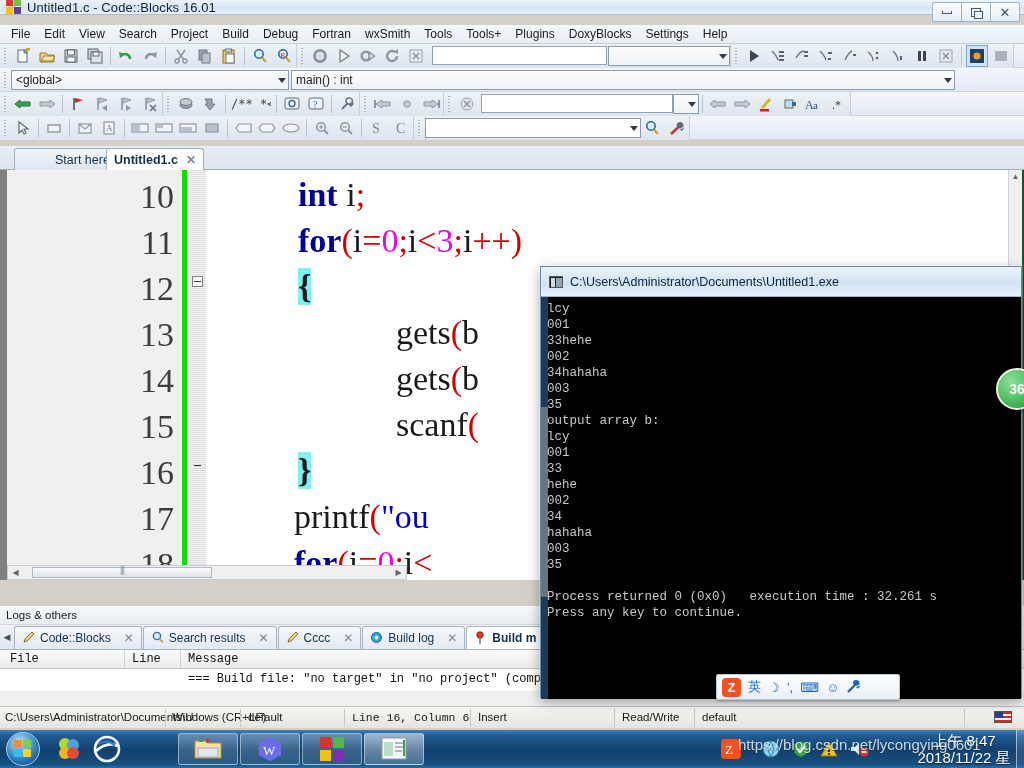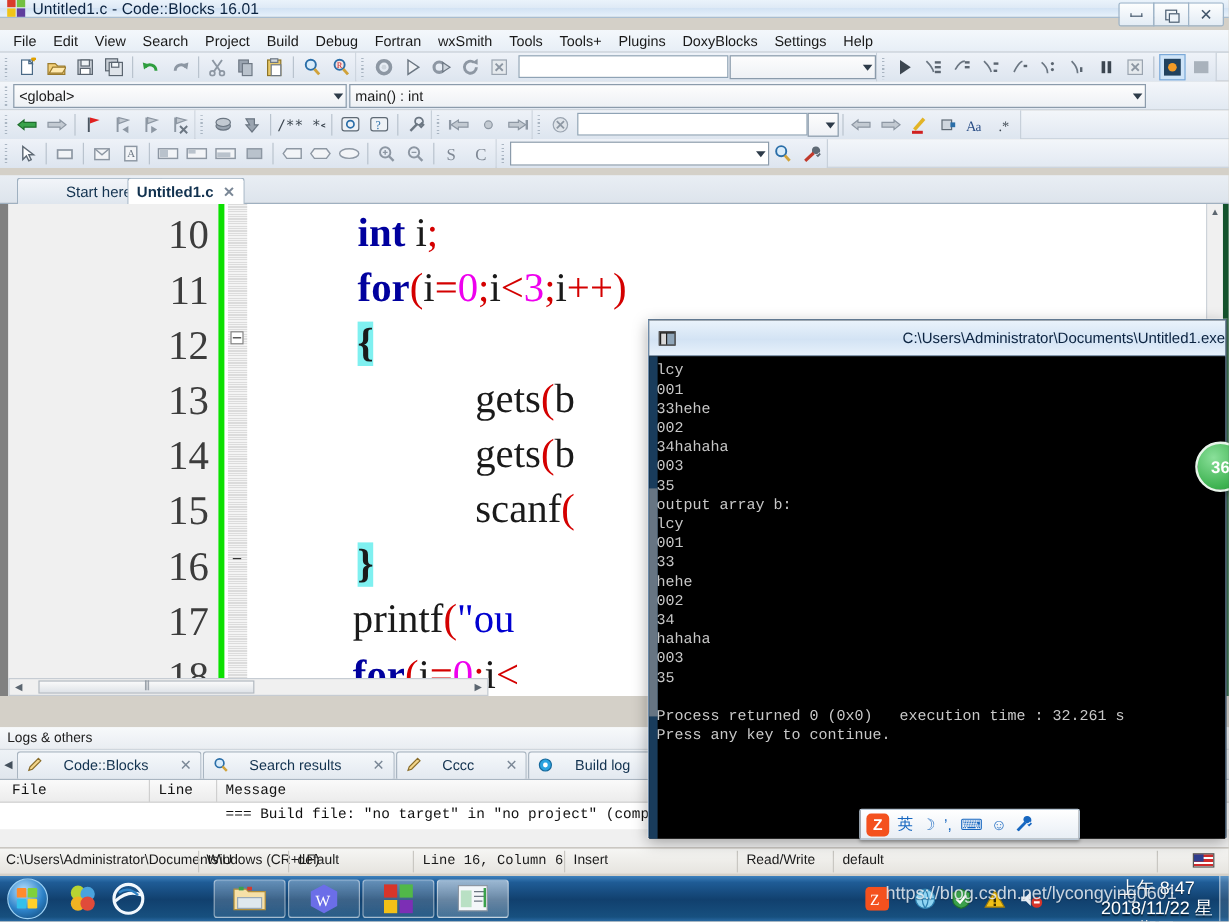--- a/index.html
+++ b/index.html
@@ -85,21 +85,21 @@
   .edtabs { position:absolute; left:0; top:146px; width:1024px; height:24px;
     background: linear-gradient(to bottom,#e9eef4,#dde4ec); border-bottom:1px solid #9fb0c0; }
   .edtab { position:absolute; top:2px; height:22px; display:flex; align-items:center;
     padding: 0 7px; font-size: 12.5px; border:1px solid #9fb0c0; border-bottom:none;
     border-radius: 3px 3px 0 0; background: linear-gradient(to bottom,#f2f5f9,#dfe6ee); color:#12324f; }
   .edtab.active { background:#fff; font-weight:bold; z-index:2; }
   .tabx { margin-left: 8px; color:#7a8796; font-size: 12px; }
 
   
   .editor { position:absolute; left:0; top:170px; width:1024px; height:410px;
-    background:#fff; border-right:5px solid #14532d; overflow:hidden; }
+    background:#fff; border-right:2px solid #14532d; overflow:hidden; }
   .ed-left-border { position:absolute; left:0; top:0; width:7px; height:410px; background:#808080; }
   .gutter { position:absolute; left:7px; top:0; width:175px; height:410px; background:#f0f0f0; }
   .gut-num { position:absolute; right:8px; font-family:"Liberation Serif", serif; font-size: 34px;
     color:#3c3c3c; line-height: 1; }
   .green-bar { position:absolute; left:182px; top:0; width:5px; height:410px; background:#0be000; }
   .fold { position:absolute; left:190px; width:16px; height:410px; top:0;
     background: repeating-linear-gradient(to bottom,#dcdcdc 0 1px,#f4f4f4 1px 2px); }
   .foldbox { position:absolute; left:2px; width:11px; height:11px; border:1px solid #808080;
     background:#fff; display:flex;align-items:center;justify-content:center; }
   .foldbox::before{content:"";width:7px;height:1px;background:#333;}
@@ -125,21 +125,21 @@
   .vs-btn { width:13px;height:13px;display:flex;align-items:center;justify-content:center;color:#5c6670;font-size:8px;}
 
   
   .logs { position:absolute; left:0; top:606px; width:1024px; height:100px; background:#f0f0f0; }
   .logs-title { height:19px; font-size:11.5px; color:#222; padding:3px 0 0 6px;
     background: linear-gradient(to bottom,#f7f9fb,#e9edf2); border-bottom:1px solid #cfd6dd; }
   .logtabs { position:absolute; left:0; top:19px; width:1024px; height:25px;
     background: linear-gradient(to bottom,#eef2f6,#e0e6ed); border-bottom:1px solid #a9b5c1;
     display:flex; align-items:center; }
   .lt-arrow { width:14px;height:23px;display:flex;align-items:center;justify-content:center;color:#44505c;font-size:9px;}
-  .logtab { height:23px; display:flex; align-items:center; gap:18px; padding:0 7px;
+  .logtab { height:23px; display:flex; align-items:center; gap:5px; padding:0 7px;
     font-size:12px; color:#12324f; border:1px solid #a9b5c1; border-bottom:none;
     border-radius:3px 3px 0 0; background:linear-gradient(to bottom,#f5f8fb,#e3e9f0); margin-right:1px;justify-content:center; }
   .logtab.active { background:#fff; font-weight:bold; }
   .loghead { position:absolute; left:0; top:44px; width:1024px; height:19px;
     background: linear-gradient(to bottom,#fafafa,#ececec); border-bottom:1px solid #c7c7c7;
     font-family:"Liberation Mono", monospace; font-size:12px; color:#111; }
   .lh { position:absolute; top:2px; }
   .logrow { position:absolute; left:0; top:63px; width:1024px; height:22px; background:#fff;
     font-family:"Liberation Mono", monospace; font-size:12px; color:#111; }
   .col-sep { position:absolute; top:0; width:1px; height:19px; background:#cfcfcf; }
@@ -152,21 +152,21 @@
   .sb-div { position:absolute; top:2px; width:1px; height:18px; background:#c9c7c2; }
   .us-flag { position:absolute; right:12px; top:4px; width:18px; height:12px;
     background: repeating-linear-gradient(to bottom,#cf2b2b 0 2px,#fff 2px 4px); border:1px solid #555; }
   .us-flag::before{content:"";position:absolute;left:0;top:0;width:8px;height:6px;background:#2f3e8f;}
 
   
   .console { position:absolute; left:540px; top:266px; width:482px; height:432px;
     background:#000; border:1px solid #6d8aa8;
     box-shadow: 0 0 0 1px rgba(255,255,255,.25), 0 4px 12px rgba(0,0,0,.35); }
   .con-title { height:30px; background: linear-gradient(to bottom,#eaf3fb,#d3e3f4 55%,#e7f1fb);
-    display:flex; align-items:center; padding-left:8px; border-bottom:1px solid #9bb4cc;justify-content:space-between; }
+    display:flex; align-items:center; padding-left:8px; border-bottom:1px solid #9bb4cc; }
   .con-ico { width:14px; height:12px; background:#1f1f1f; border:1px solid #555; margin-right:7px; position:relative;}
   .con-ico::before{content:"";position:absolute;left:1px;top:1px;width:4px;height:9px;background:#d8d8d8;}
   .con-ico::after{content:"";position:absolute;left:6px;top:1px;width:6px;height:9px;background:#8fa5b8;}
   .con-title-text { font-size:12.5px; color:#0b2340; }
   .con-body { position:absolute; left:0; top:30px; width:100%; height:402px; background:#000;
     color:#c8c8c8; font-family:"Liberation Mono", monospace; font-size:12.5px; line-height:16px;
     padding: 4px 0 0 6px; white-space:pre; }
   .con-scroll { position:absolute; left:0; top:30px; width:7px; height:402px; background:#2e6ea8; opacity:.55; }
   .con-scroll .cthumb { position:absolute; left:0; top:110px; width:7px; height:190px; background:#bcd6ee; }
 

